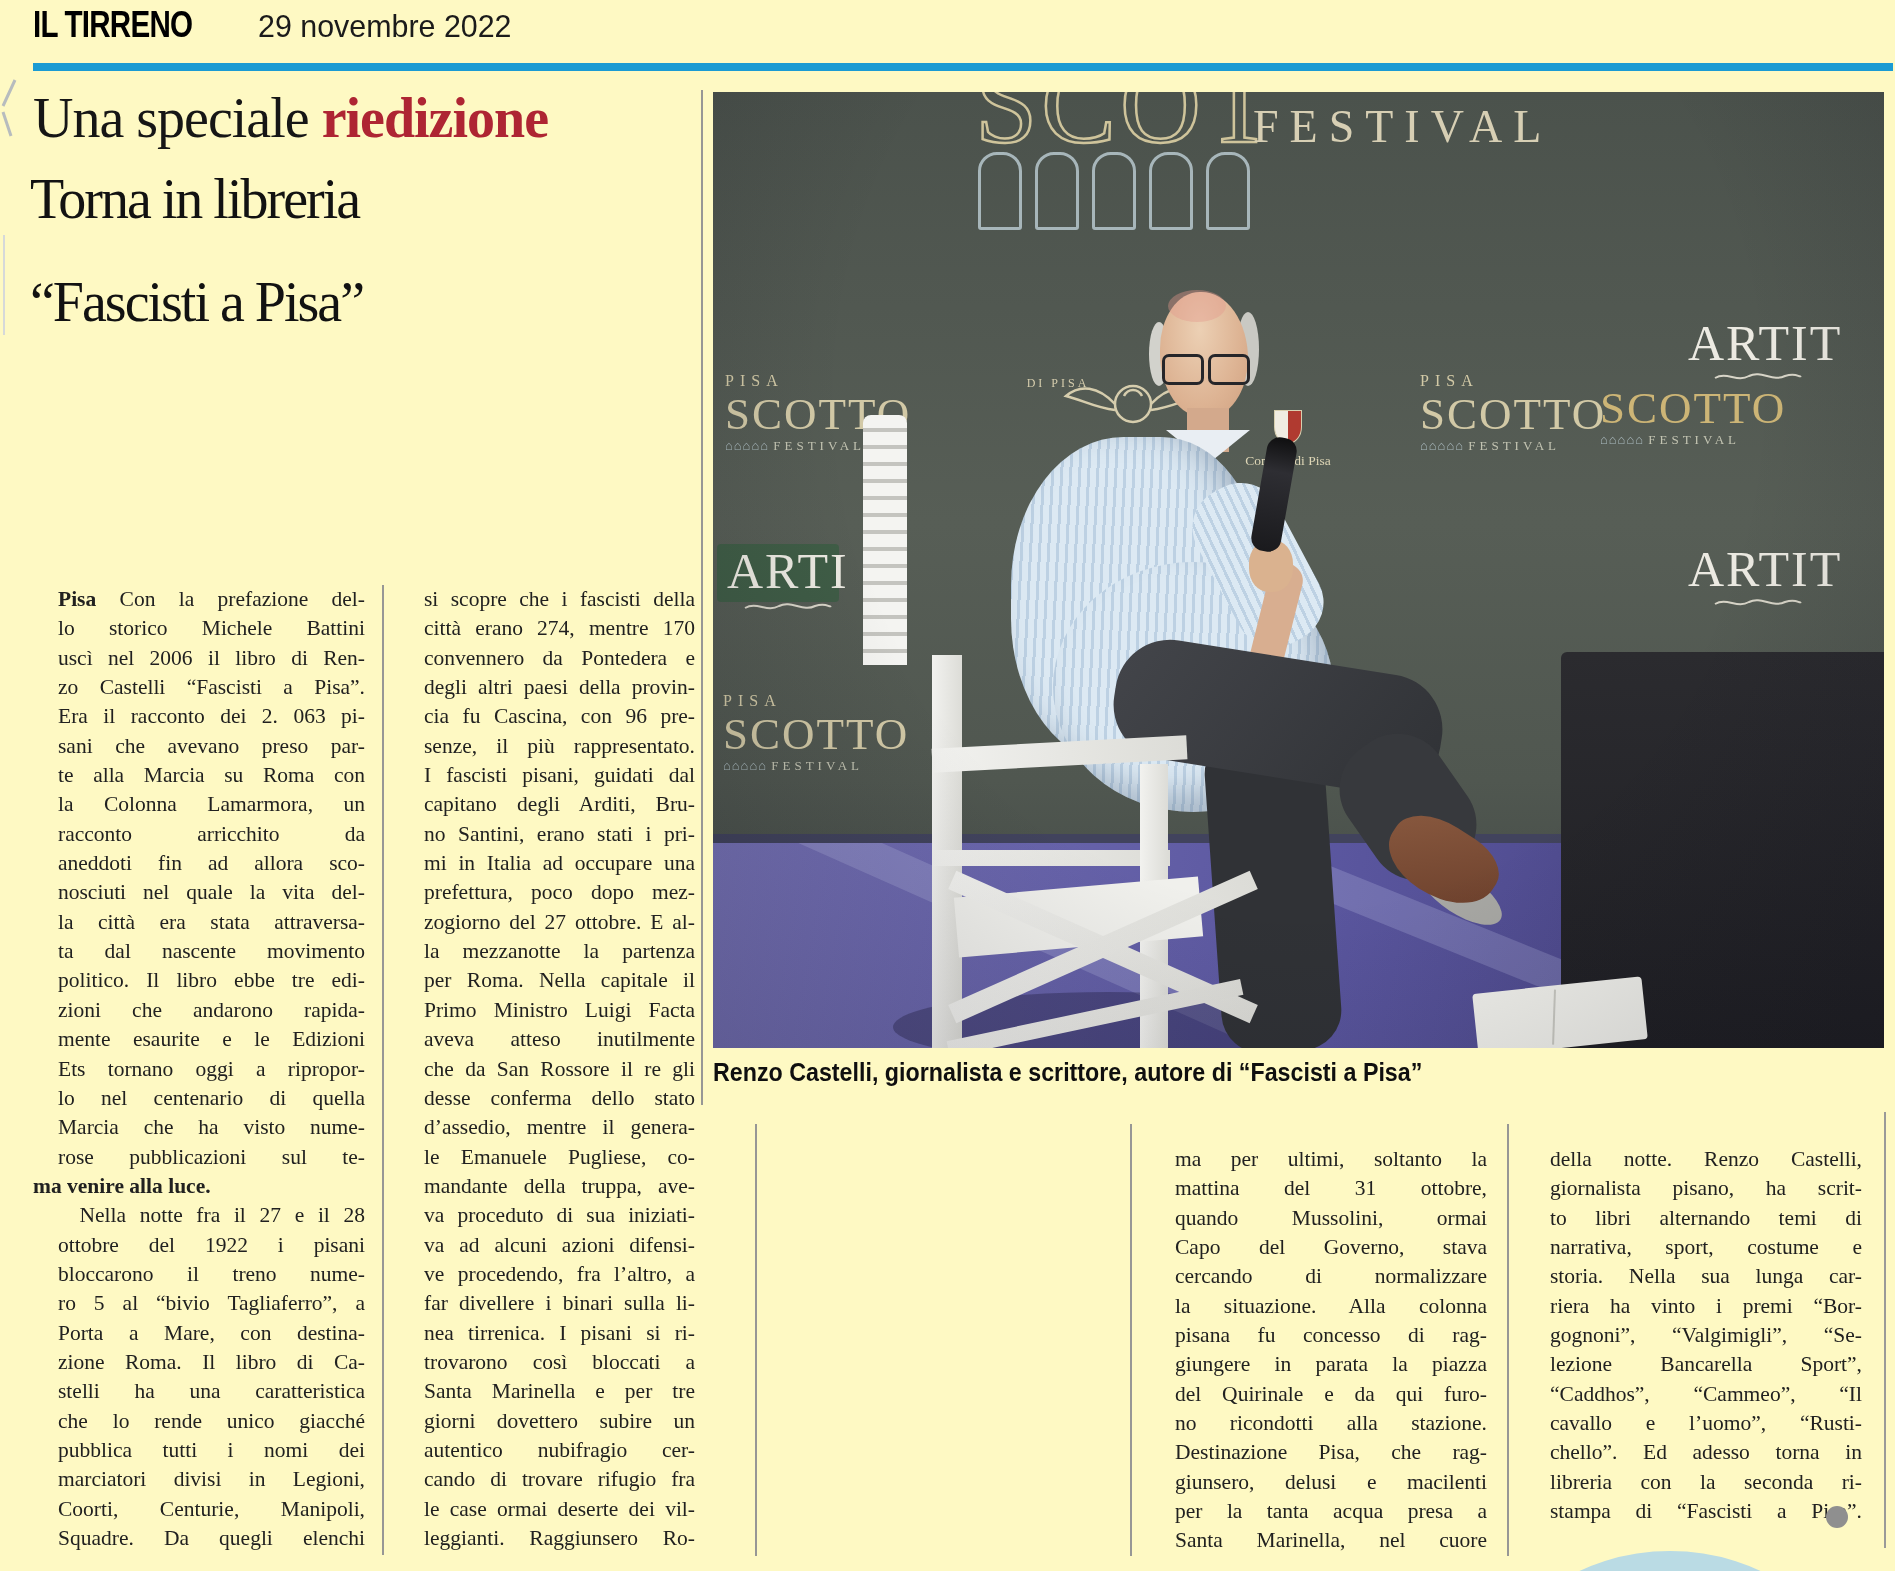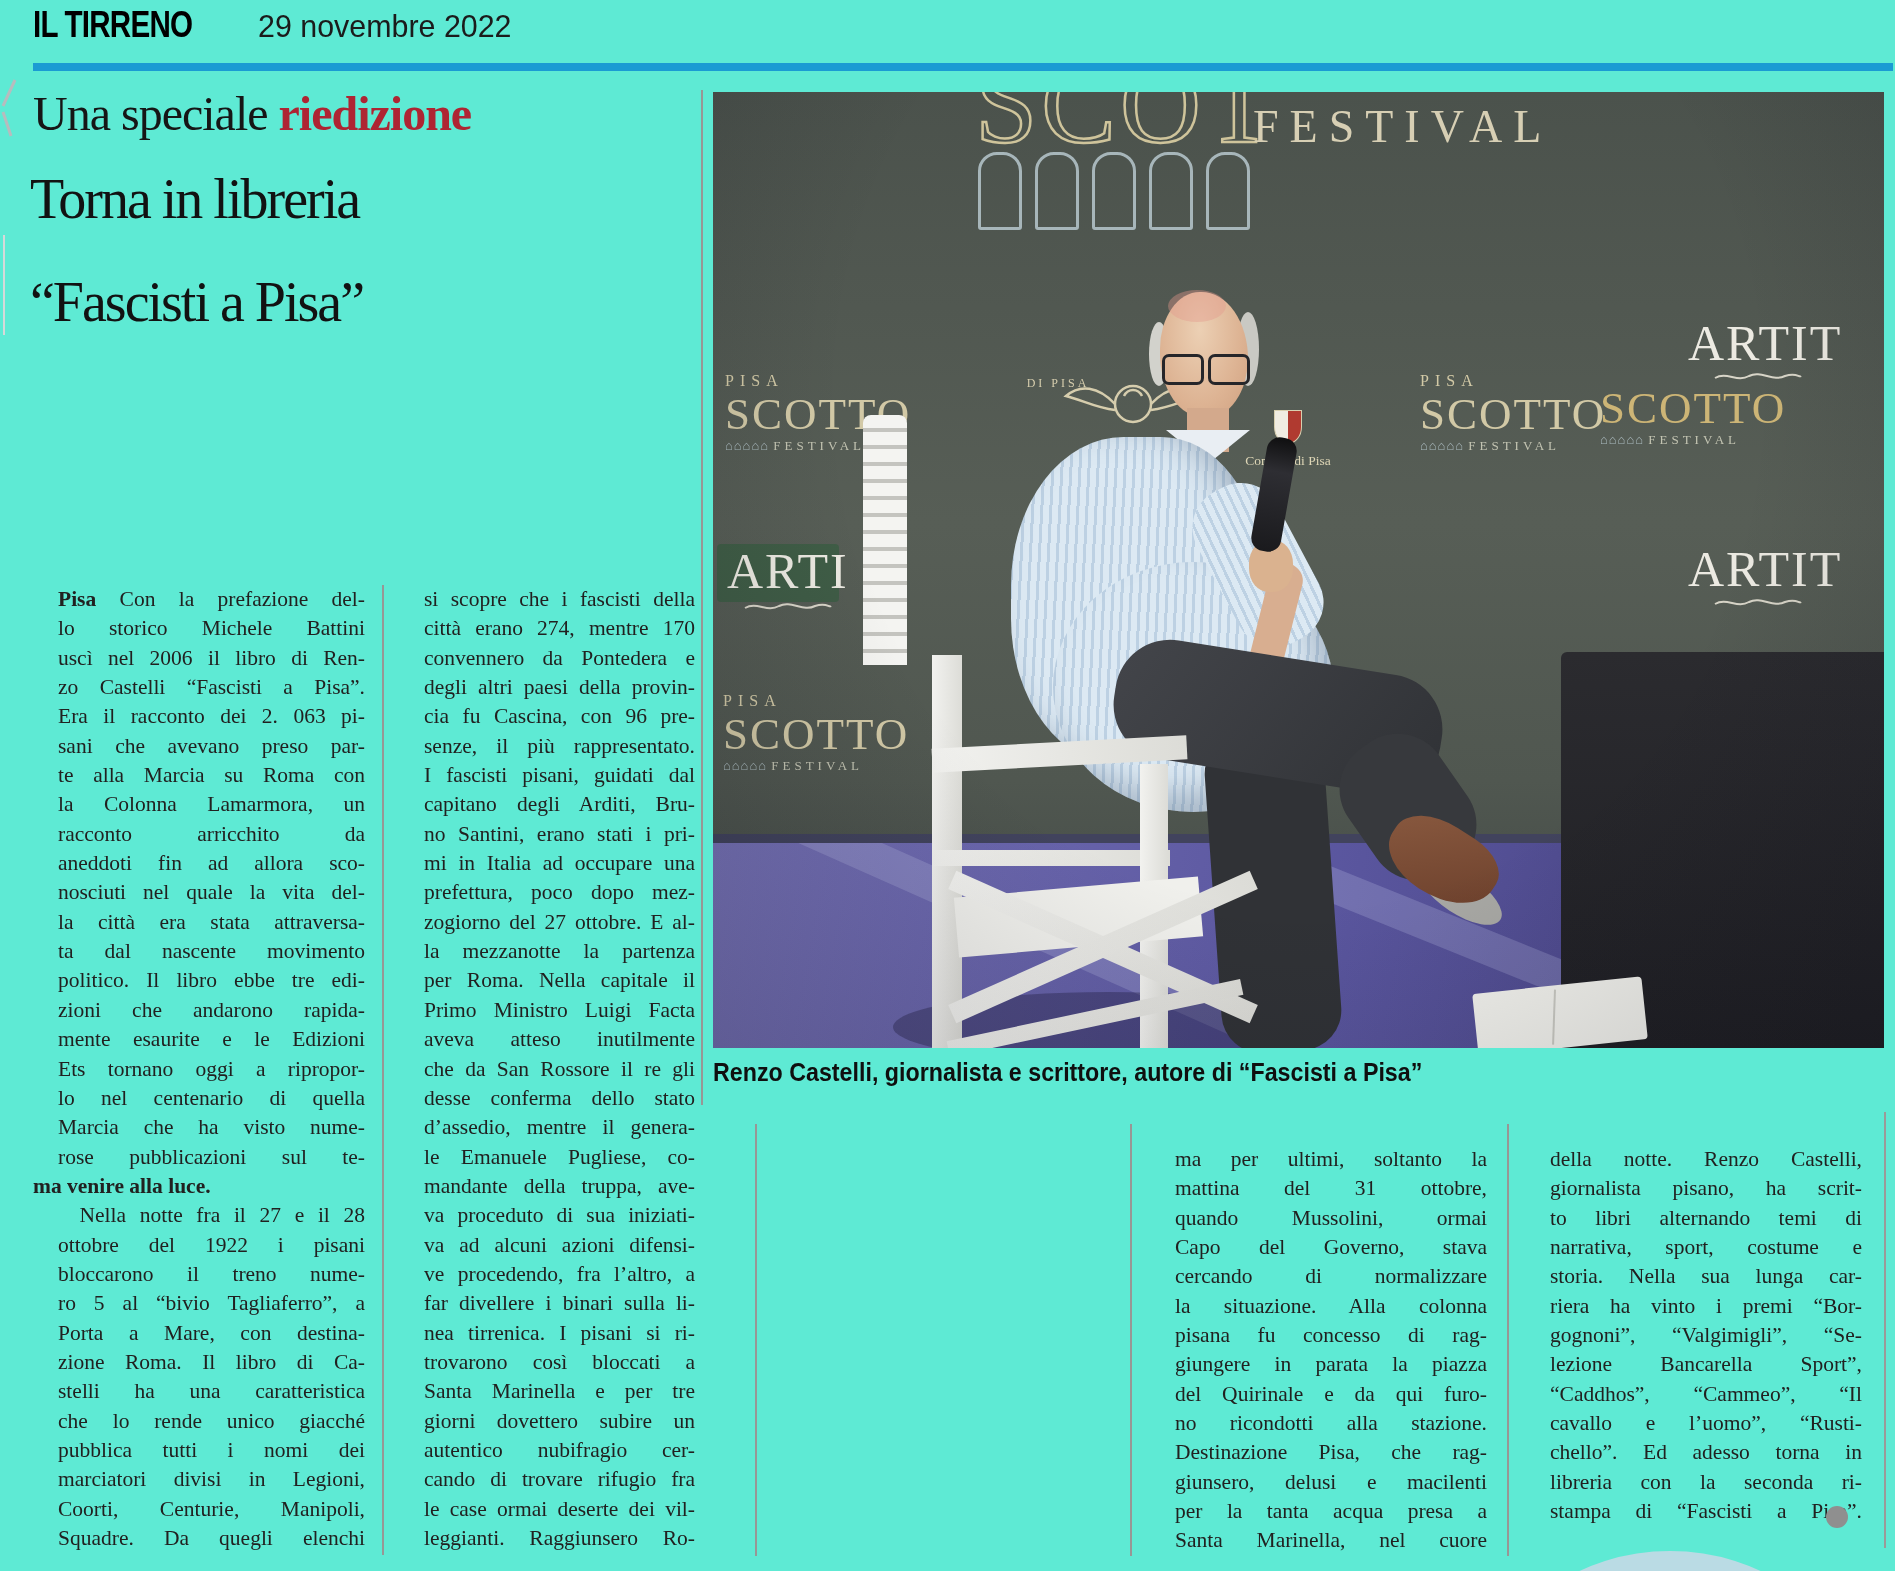--- a/index.html
+++ b/index.html
@@ -1,33 +1,33 @@
 <!DOCTYPE html>
 <html><head>
 <meta charset="utf-8">
 <style>
   html,body{margin:0;padding:0;background:#e8e8e8;}
-  .page{position:relative;width:1895px;height:1571px;background:#5eead4;overflow:hidden;
+  .page{position:relative;width:1895px;height:1571px;background:#fef9c3;overflow:hidden;
         font-family:"Liberation Serif",serif;color:#1e1e1d;}
   .abs{position:absolute;}
 
   
   .masthead{left:33px;top:4px;display:flex;align-items:baseline;gap:26px;}
   .mast-logo{font-family:"Liberation Sans",sans-serif;font-weight:900;font-size:37px;
              letter-spacing:-1px;transform:scaleX(.8);transform-origin:left;color:#000;}
   .mast-date{font-family:"Liberation Sans",sans-serif;font-size:32px;color:#1b1b1b;
              transform:scaleX(.95);transform-origin:left;}
   .blue-rule{left:33px;top:63px;width:1860px;height:8px;background:#1b9bd3;}
 
   
   .edge-chevron{left:0;top:78px;}
   .edge-line{left:3px;top:235px;width:2px;height:100px;background:#d6d9d9;}
 
   
-  .kicker{left:33px;top:86px;font-size:48px;letter-spacing:-1px;color:#161616;text-align:right;}
+  .kicker{left:33px;top:86px;font-size:56px;letter-spacing:-1px;color:#161616;text-align:right;}
   .kicker b{color:#ae2533;}
   .headline{left:30px;top:148px;font-size:56px;line-height:103px;letter-spacing:-2px;color:#121212;}
 
   
   .bodycol{top:585px;font-size:21.5px;line-height:29.35px;text-align:justify;color:#212120;}
   .para{white-space:pre-line;text-align-last:justify;margin-left:25px;}
   .endline{white-space:pre-line;text-align-last:left;font-weight:bold;}
   .lead{font-weight:700;}
   .vdiv{width:2px;background:#979795;}
 

